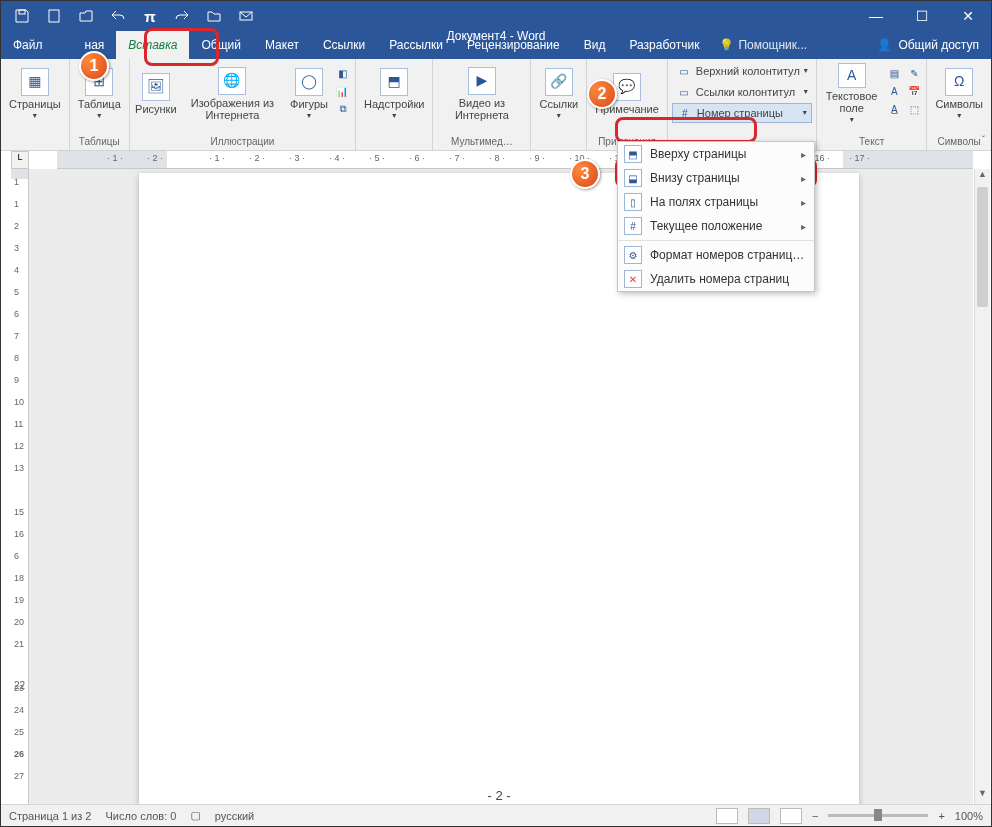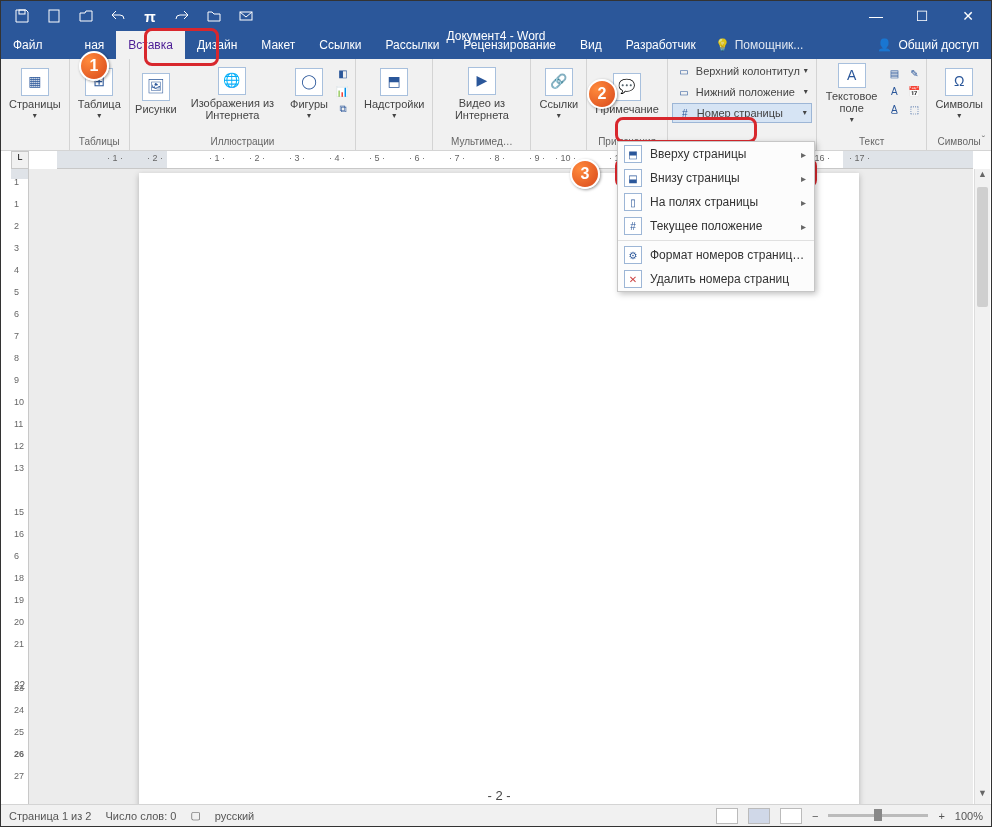--- a/index.html
+++ b/index.html
@@ -8,21 +8,21 @@
 .titlebar { height: 30px; background: #2b579a; display: flex; align-items: center; color: #fff; font-size: 12px; position: relative; }
 .qat { display: flex; gap: 6px; padding: 0 8px; align-items: center; height: 100%; }
 .qat-btn { width: 26px; height: 26px; display: flex; align-items: center; justify-content: center; color: #fff; }
 .qat-btn svg { width: 16px; height: 16px; fill: #fff; stroke: #fff; }
 .title { position: absolute; left: 50%; transform: translateX(-50%); margin-top: 39px; }
 .win-controls { margin-left: auto; display: flex; height: 100%; }
 .win-btn { width: 46px; display: flex; align-items: center; justify-content: center; font-size: 14px; }
 
 .menubar { height: 28px; background: #2b579a; display: flex; align-items: stretch; color: #fff; font-size: 12px; }
 .menu-tab { padding: 0 12px; display: flex; align-items: center; position: relative; }
-.menu-tab.active { background: #f1f1f1; color: #4c1d95; }
+.menu-tab.active { background: #f1f1f1; color: #15803d; font-style: italic; }
 .tell-me { margin-left: 8px; opacity: .85; display: flex; align-items: center; gap: 4px; }
 .share { margin-left: auto; padding: 0 12px; display: flex; align-items: center; gap: 6px; }
 
 .ribbon { height: 92px; background: #f1f1f1; border-bottom: 1px solid #d4d4d4; display: flex; font-size: 11px; color: #444; position: relative; }
 .ribbon-group { border-right: 1px solid #d4d4d4; padding: 2px 4px 0 4px; display: flex; flex-direction: column; align-items: center; justify-content: space-between; }
 .ribbon-group .items { display: flex; gap: 4px; align-items: flex-start; flex: 1; }
 .ribbon-btn { display: flex; flex-direction: column; align-items: center; justify-content: center; padding: 2px 4px; gap: 2px; text-align: center; line-height: 1.1; min-width: 44px; height: 66px; }
 .ribbon-btn.small { flex-direction: row; height: 20px; min-width: auto; gap: 4px; justify-content: flex-start; width: 100%; padding: 1px 4px; }
 .ribbon-icon { width: 28px; height: 28px; background: #fff; border: 1px solid #a8c0dd; display: flex; align-items: center; justify-content: center; color: #2b579a; font-size: 14px; }
 .ribbon-icon.sm { width: 16px; height: 16px; font-size: 10px; border: none; background: transparent; }
@@ -112,21 +112,21 @@
     <div class="win-btn">—</div>
     <div class="win-btn">☐</div>
     <div class="win-btn">✕</div>
   </div>
 </div>
 
 <div class="menubar">
   <div class="menu-tab">Файл</div>
   <div class="menu-tab" style="padding-left:30px">ная</div>
   <div class="menu-tab active">Вставка</div>
-  <div class="menu-tab">Дизайн</div>
+  <div class="menu-tab">Общий</div>
   <div class="menu-tab">Макет</div>
   <div class="menu-tab">Ссылки</div>
   <div class="menu-tab">Рассылки</div>
   <div class="menu-tab">Рецензирование</div>
   <div class="menu-tab">Вид</div>
   <div class="menu-tab">Разработчик</div>
   <div class="tell-me">
       <span>💡</span>
       <span>Помощник...</span>
     </div>
@@ -220,21 +220,21 @@
   </div>
   <div class="ribbon-group" style="flex:0 0 146px">
     <div class="stack">
       <div class="ribbon-btn small">
           <div class="ribbon-icon sm">▭</div>
           <span>Верхний колонтитул</span>
           <span style="font-size:8px;margin-left:auto">▾</span>
         </div>
       <div class="ribbon-btn small">
           <div class="ribbon-icon sm">▭</div>
-          <span>Нижний положение</span>
+          <span>Ссылки колонтитул</span>
           <span style="font-size:8px;margin-left:auto">▾</span>
         </div>
       <div class="ribbon-btn small" style="background:#d6e4f4;border:1px solid #9db6d6">
           <div class="ribbon-icon sm">#</div>
           <span>Номер страницы</span>
           <span style="font-size:8px;margin-left:auto">▾</span>
         </div>
     </div>
     <div class="group-label">&nbsp;</div>
   </div>
@@ -281,21 +281,21 @@
       <span class="tick" style="left: 90px;">· 2 ·</span>
       <span class="tick" style="left: 152px;">· 1 ·</span>
       <span class="tick" style="left: 192px;">· 2 ·</span>
       <span class="tick" style="left: 232px;">· 3 ·</span>
       <span class="tick" style="left: 272px;">· 4 ·</span>
       <span class="tick" style="left: 312px;">· 5 ·</span>
       <span class="tick" style="left: 352px;">· 6 ·</span>
       <span class="tick" style="left: 392px;">· 7 ·</span>
       <span class="tick" style="left: 432px;">· 8 ·</span>
       <span class="tick" style="left: 472px;">· 9 ·</span>
-      <span class="tick" style="left: 498px;">· 10 ·</span>
+      <span class="tick" style="left: 512px;">· 10 ·</span>
       <span class="tick" style="left: 552px;">· 11 ·</span>
       <span class="tick" style="left: 592px;">· 12 ·</span>
       <span class="tick" style="left: 632px;">· 13 ·</span>
       <span class="tick" style="left: 672px;">· 14 ·</span>
       <span class="tick" style="left: 712px;">· 15 ·</span>
       <span class="tick" style="left: 752px;">· 16 ·</span>
       <span class="tick" style="left: 792px;">· 17 ·</span>
     </div>
 </div>
 

